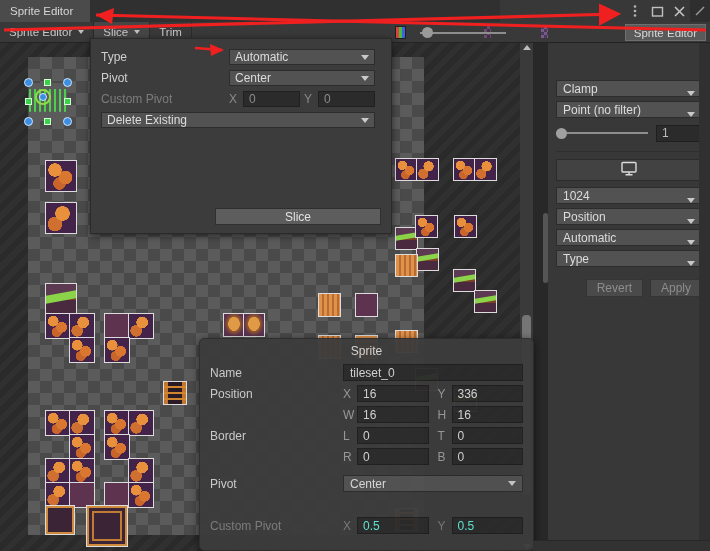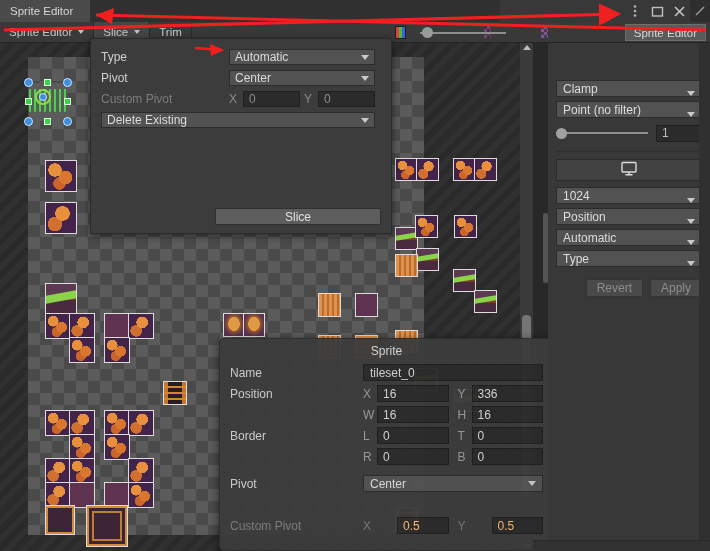--- a/index.html
+++ b/index.html
@@ -216,41 +216,41 @@
   .num.dim { color: #8c8c8c; }
   .slice-btn {
     position: absolute; right: 10px; bottom: 8px; width: 166px; height: 17px;
     background: #5d5d5d; border: 1px solid #303030;
     display:flex; align-items:center; justify-content:center;
     font-size:12px; color:#e2e2e2;
   }
 
   
   .sprite-panel {
-    position: absolute; left: 219px; top: 338px; width: 335px; height: 213px;
+    position: absolute; left: 199px; top: 338px; width: 335px; height: 213px;
     background: #3c3c3c; border: 1px solid #2e2e2e;
     border-radius: 5px;
     box-shadow: 0 2px 9px rgba(0,0,0,.6);
     opacity: .96;
     padding: 4px 10px 4px 10px;
   }
   .sp-title { text-align:center; font-size:12px; color:#d8d8d8; height:16px; line-height:16px;
               margin-bottom: 3px; }
   .sp-row { display:flex; align-items:center; height: 21px; }
   .sp-lbl { width: 133px; font-size:12px; color:#cfcfcf; }
   .sp-lbl.dim { color: #7e7e7e; }
   .sp-pair { display:flex; flex:1; gap: 9px; }
   .sp-cell { display:flex; align-items:center; gap:5px; flex:1; }
   .sp-k { font-size:12px; color:#9a9a9a; width:9px; }
   .sp-k.dim { color:#7a7a7a; }
   .sp-in {
     flex:1; height:17px; background:#2b2b2b; border:1px solid #1f1f1f;
     display:flex; align-items:center; padding:0 5px; font-size:12px; color:#d6d6d6;
   }
-  .sp-in.dim { color: #fdba74; margin-left: 20px; }
+  .sp-in.dim { color: #5eead4; }
   .sp-dd {
     flex:1; height:17px; background:#525252; border:1px solid #2c2c2c;
     display:flex; align-items:center; padding:0 6px; font-size:12px; color:#dcdcdc;
     position:relative;
   }
   .sp-dd .tri { position:absolute; right:6px; width:0;height:0;
     border-left:4px solid transparent; border-right:4px solid transparent;
     border-top:5px solid #c9c9c9; }
   .sp-name-in { flex:1; height:17px; background:#2b2b2b; border:1px solid #1f1f1f;
     display:flex; align-items:center; padding:0 6px; font-size:12px; color:#d6d6d6; }

